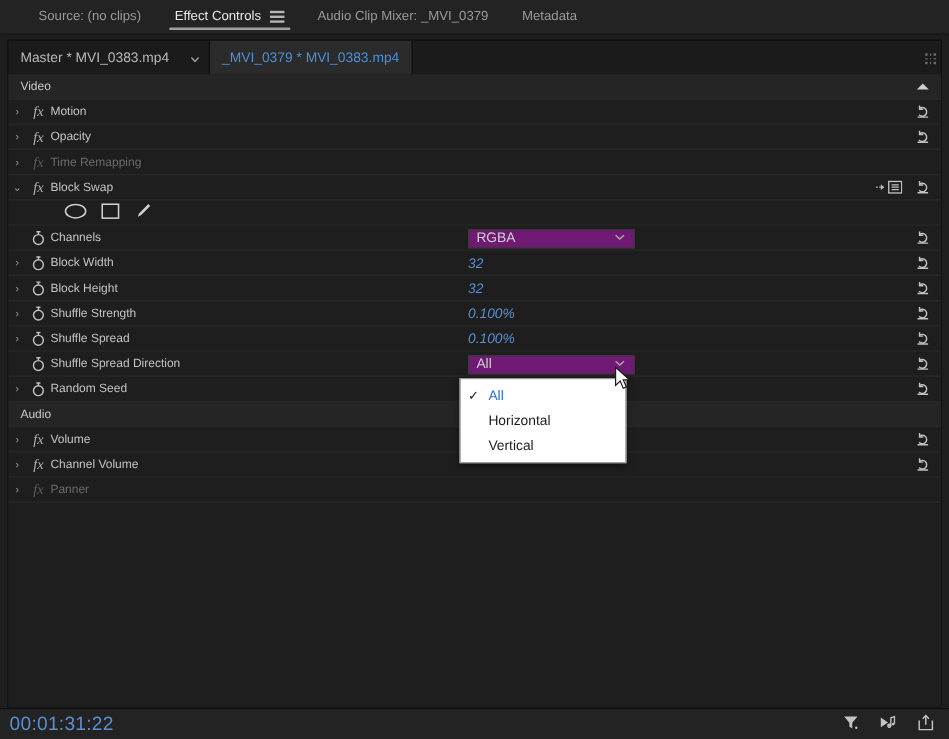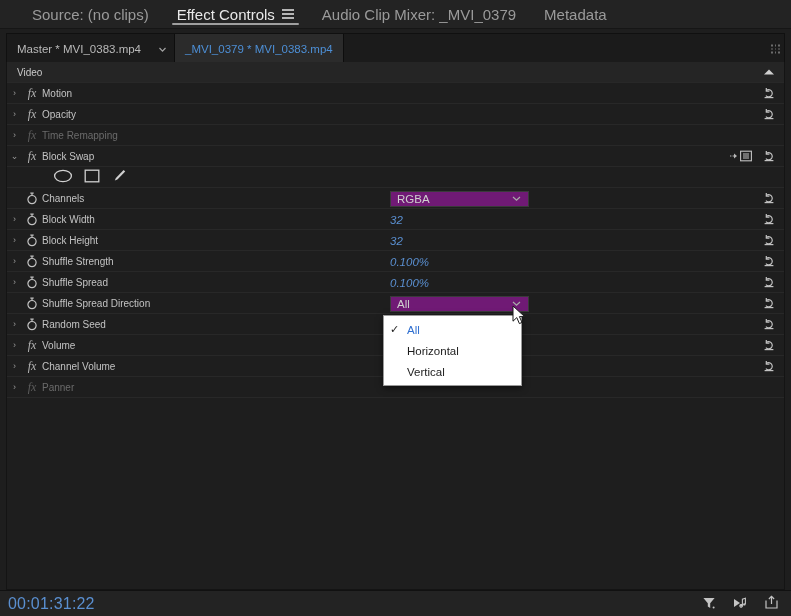--- a/index.html
+++ b/index.html
@@ -14,21 +14,21 @@
   
   .tabbar {
     height:29px; background:#232323;
     display:flex; align-items:center;
     padding-left:18px;
     border-bottom:1px solid #161616;
   }
   .tab {
     display:flex; align-items:center; gap:7px;
     height:29px; padding:4px 14px;
-    color:#9a9a9a; font-size:15px;
+    color:#9a9a9a; font-size:11px;
     white-space:nowrap; position:relative;
   }
   .tab.active { color:#e8e8e8; }
   .tab.active::after{
     content:""; position:absolute; left:9px; right:9px; bottom:4px;
     height:2px; background:#9f9f9f; border-radius:1px;
   }
   .hamburger { display:inline-block; width:12px; }
   .hamburger i{ display:block; height:1.5px; background:#b5b5b5; margin:2.5px 0; }
 
@@ -431,20 +431,23 @@
     <span class="lbl">Random Seed</span>
     <span class="reset">
       <svg width="14" height="14" viewBox="0 0 14 14">
           <path d="M4.2 4.6 A3.6 3.6 0 1 1 3.9 9.6" fill="none" stroke="#c2c2c2" stroke-width="1.2"></path>
           <path d="M4.3 1.9 L4.3 5.1 L7.4 5.1" fill="none" stroke="#c2c2c2" stroke-width="1.2"></path>
           <line x1="2.6" y1="11.6" x2="11.4" y2="11.6" stroke="#c2c2c2" stroke-width="1.2"></line>
         </svg>
     </span>
   </div>
 
+  <div class="row group">
+    <span class="lbl grouphdr">Audio</span>
+  </div>
 
   <div class="row">
     <span class="twisty">›</span>
     <span class="fx">fx</span>
     <span class="lbl">Volume</span>
     <span class="reset">
       <svg width="14" height="14" viewBox="0 0 14 14">
           <path d="M4.2 4.6 A3.6 3.6 0 1 1 3.9 9.6" fill="none" stroke="#c2c2c2" stroke-width="1.2"></path>
           <path d="M4.3 1.9 L4.3 5.1 L7.4 5.1" fill="none" stroke="#c2c2c2" stroke-width="1.2"></path>
           <line x1="2.6" y1="11.6" x2="11.4" y2="11.6" stroke="#c2c2c2" stroke-width="1.2"></line>

